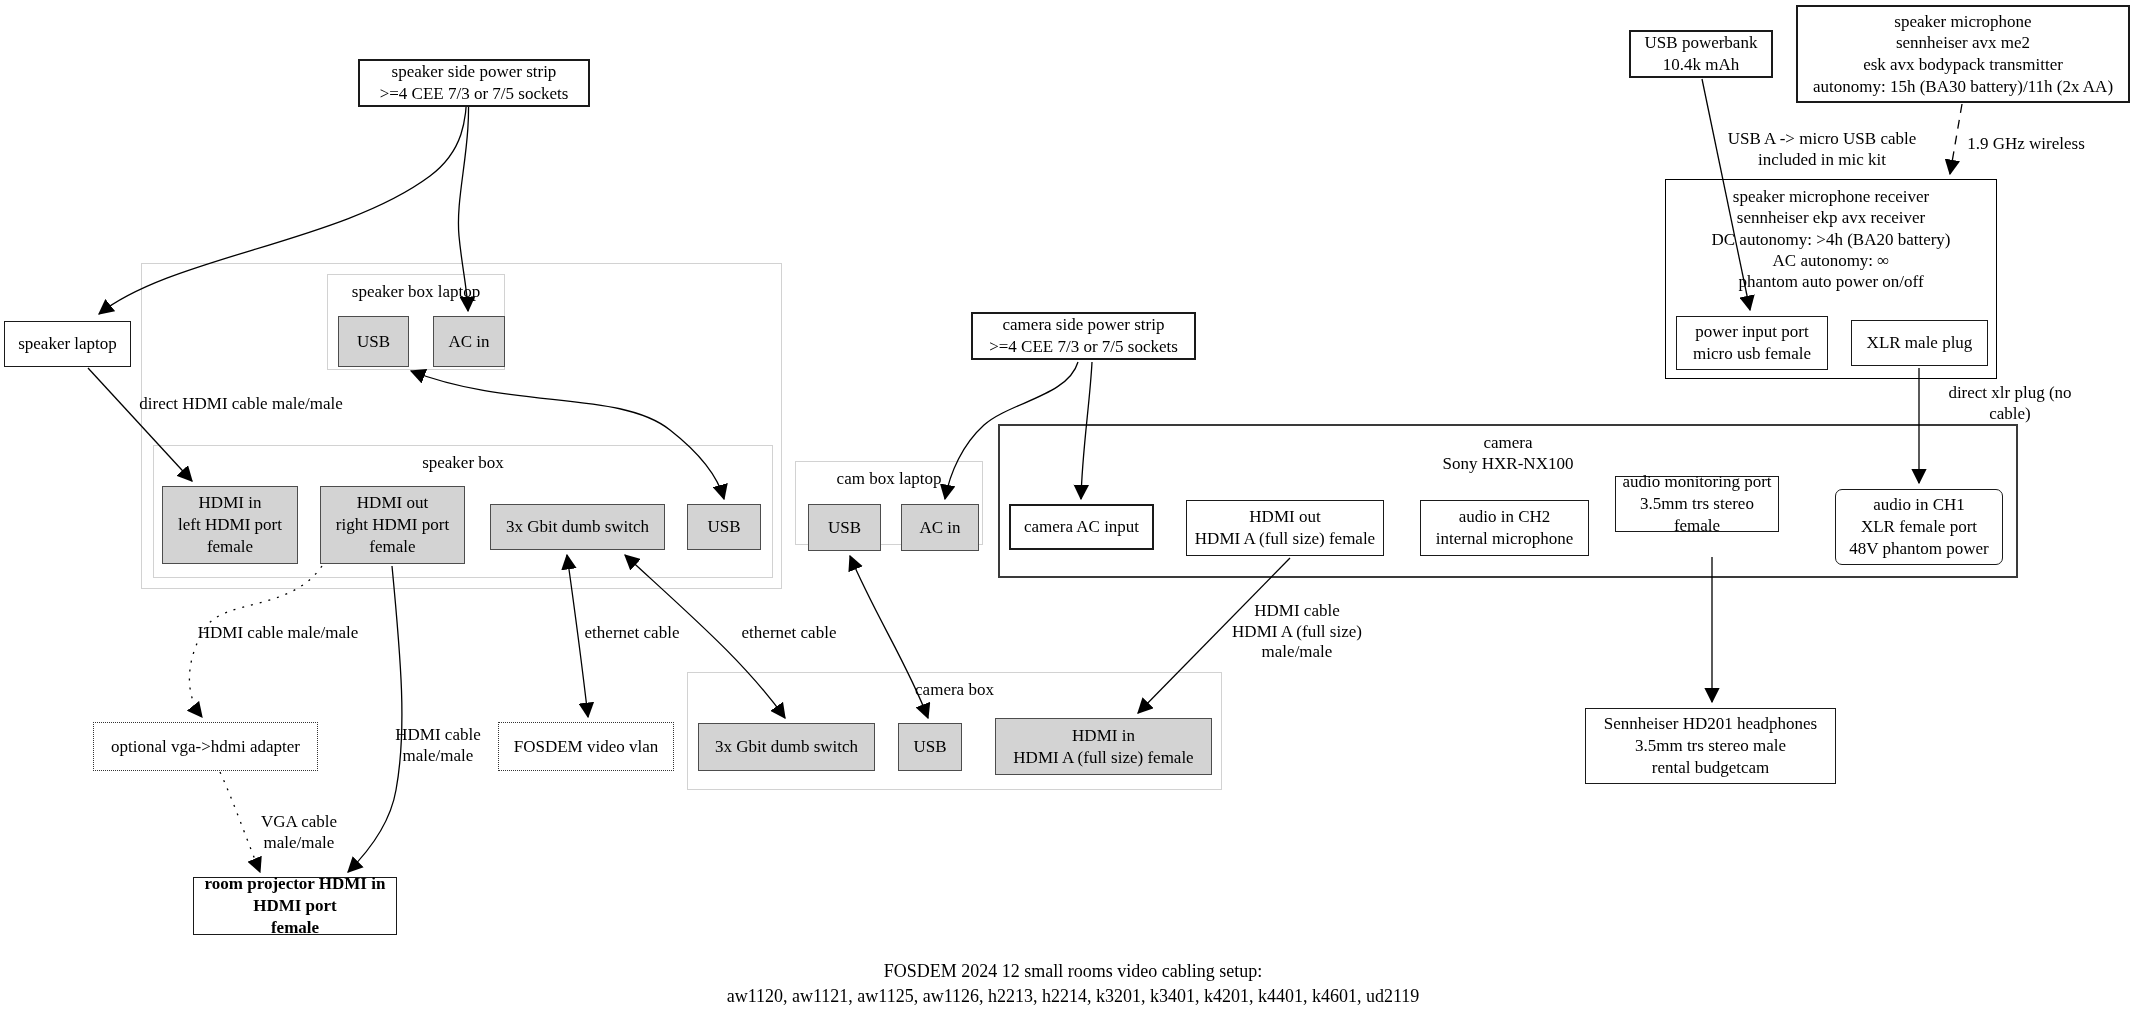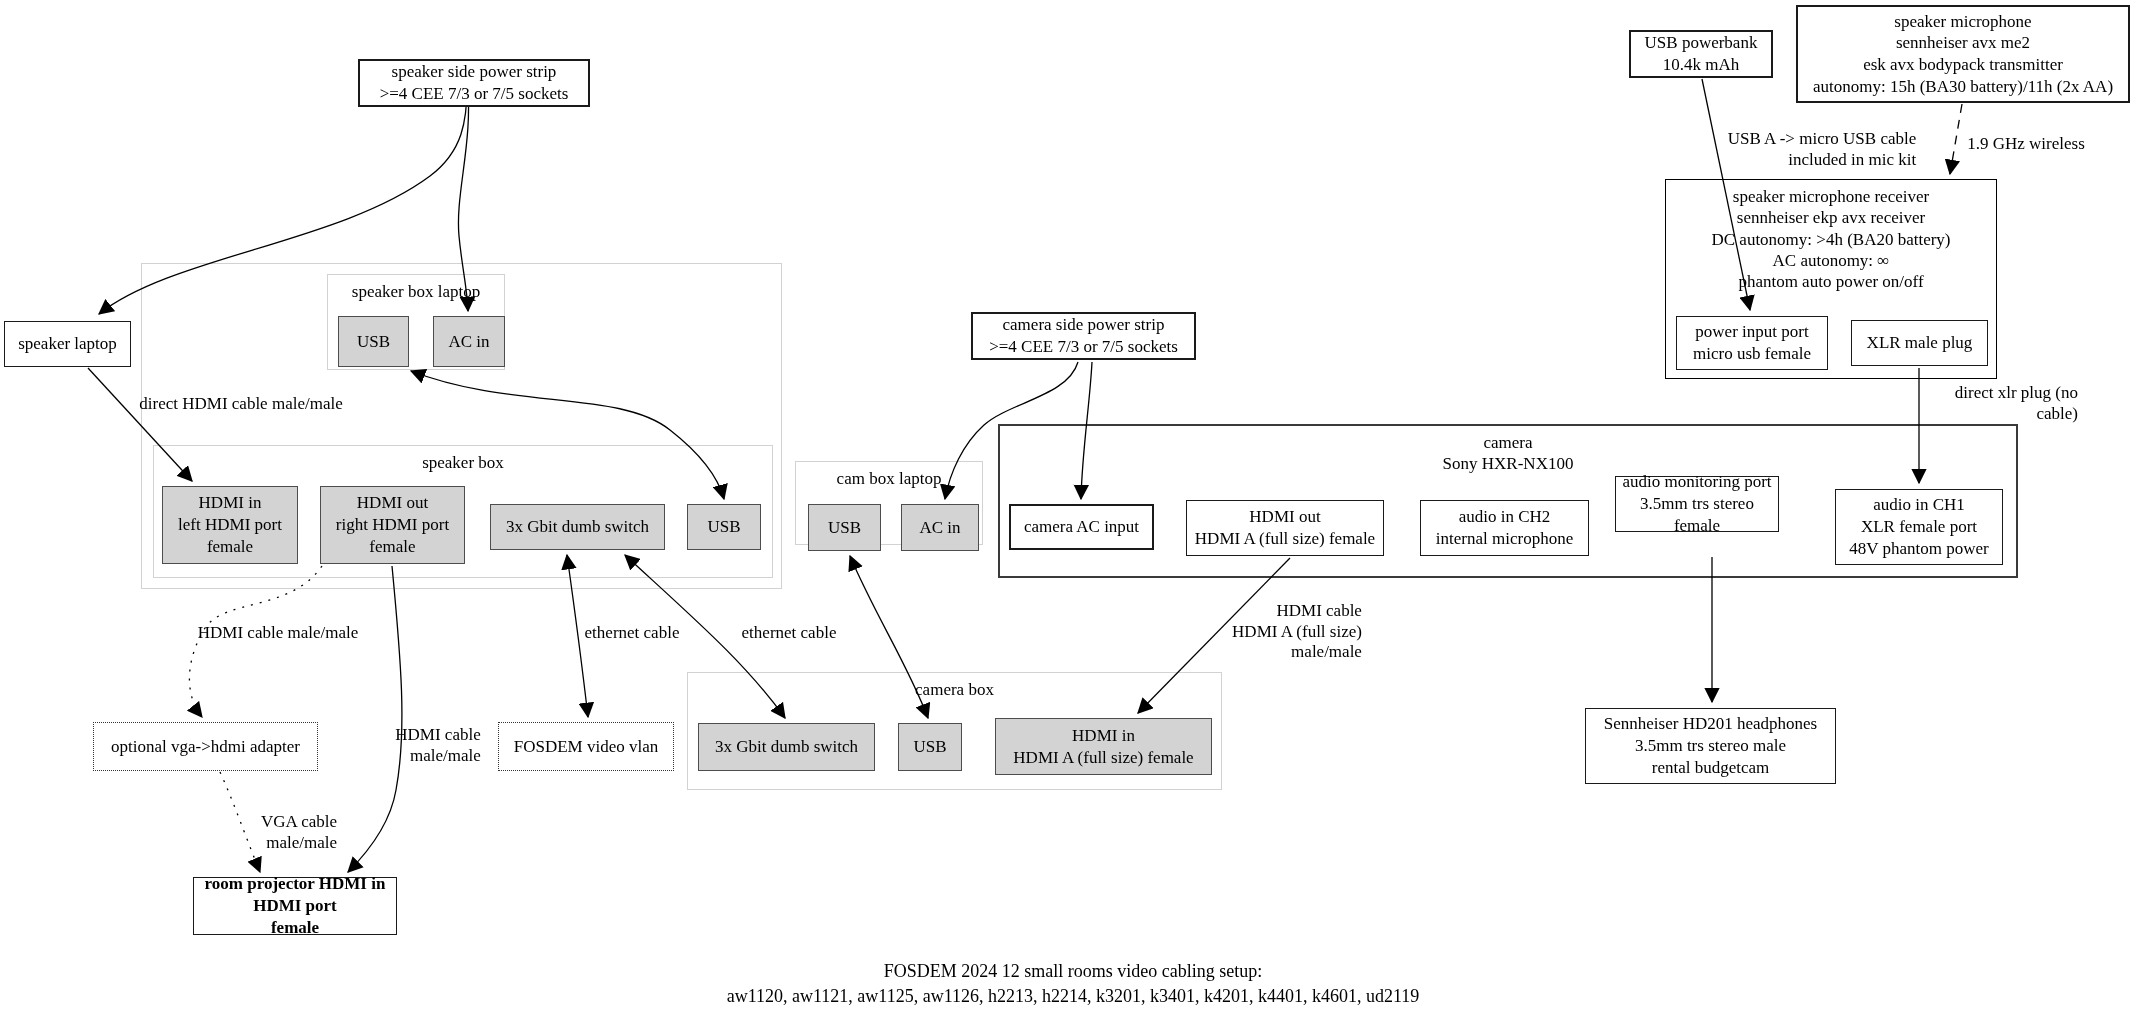--- a/index.html
+++ b/index.html
@@ -20,21 +20,21 @@
     position:absolute; box-sizing:border-box; background:transparent;
     border:1.2px solid #d2d2d2; z-index:1;
   }
   .cluster.dark{ border:2px solid #3a3a3a;padding-left:8px; }
   .cluster.black{ border:1.8px solid #000; }
   .cluster-title{
     position:absolute; left:0; right:0; top:6px; text-align:center;
     white-space:pre-line; font-size:17px; line-height:1.25; z-index:2;
   }
   .elabel{
-    position:absolute; transform:translate(-50%,-50%); text-align:right;
+    position:absolute; transform:translate(-50%,-50%); text-align:center;
     white-space:pre-line; font-size:17px; line-height:1.22; z-index:4;
   }
   .caption{
     position:absolute; left:0; width:100%; text-align:center; font-size:18px; z-index:4;
   }
   #edges{ position:absolute; left:0; top:0; z-index:2; }
   #edges path{ fill:none; stroke:#000; stroke-width:1.3; }
   #edges path.dotted{ stroke-dasharray:2 7; }
   #edges path.dashed{ stroke-dasharray:9 7; }
 </style>
@@ -127,21 +127,21 @@
   <div class="node thick" style="left:971px;top:312px;width:225px;height:48px;">camera side power strip
 &gt;=4 CEE 7/3 or 7/5 sockets</div>
 
   <div class="node thick" style="left:1009px;top:504px;width:145px;height:46px;">camera AC input</div>
   <div class="node" style="left:1186px;top:500px;width:198px;height:56px;">HDMI out
 HDMI A (full size) female</div>
   <div class="node" style="left:1420px;top:500px;width:169px;height:56px;">audio in CH2
 internal microphone</div>
   <div class="node" style="left:1615px;top:476px;width:164px;height:56px;">audio monitoring port
 3.5mm trs stereo female</div>
-  <div class="node" style="left:1835px;top:489px;width:168px;height:76px;">audio in CH1
+  <div class="node" style="left:1835px;top:489px;width:168px;height:76px;border-radius:7px;">audio in CH1
 XLR female port
 48V phantom power</div>
 
   <div class="node" style="left:1676px;top:316px;width:152px;height:54px;">power input port
 micro usb female</div>
   <div class="node" style="left:1851px;top:320px;width:137px;height:46px;">XLR male plug</div>
 
   <div class="node" style="left:1585px;top:708px;width:251px;height:76px;">Sennheiser HD201 headphones
 3.5mm trs stereo male
 rental budgetcam</div>

